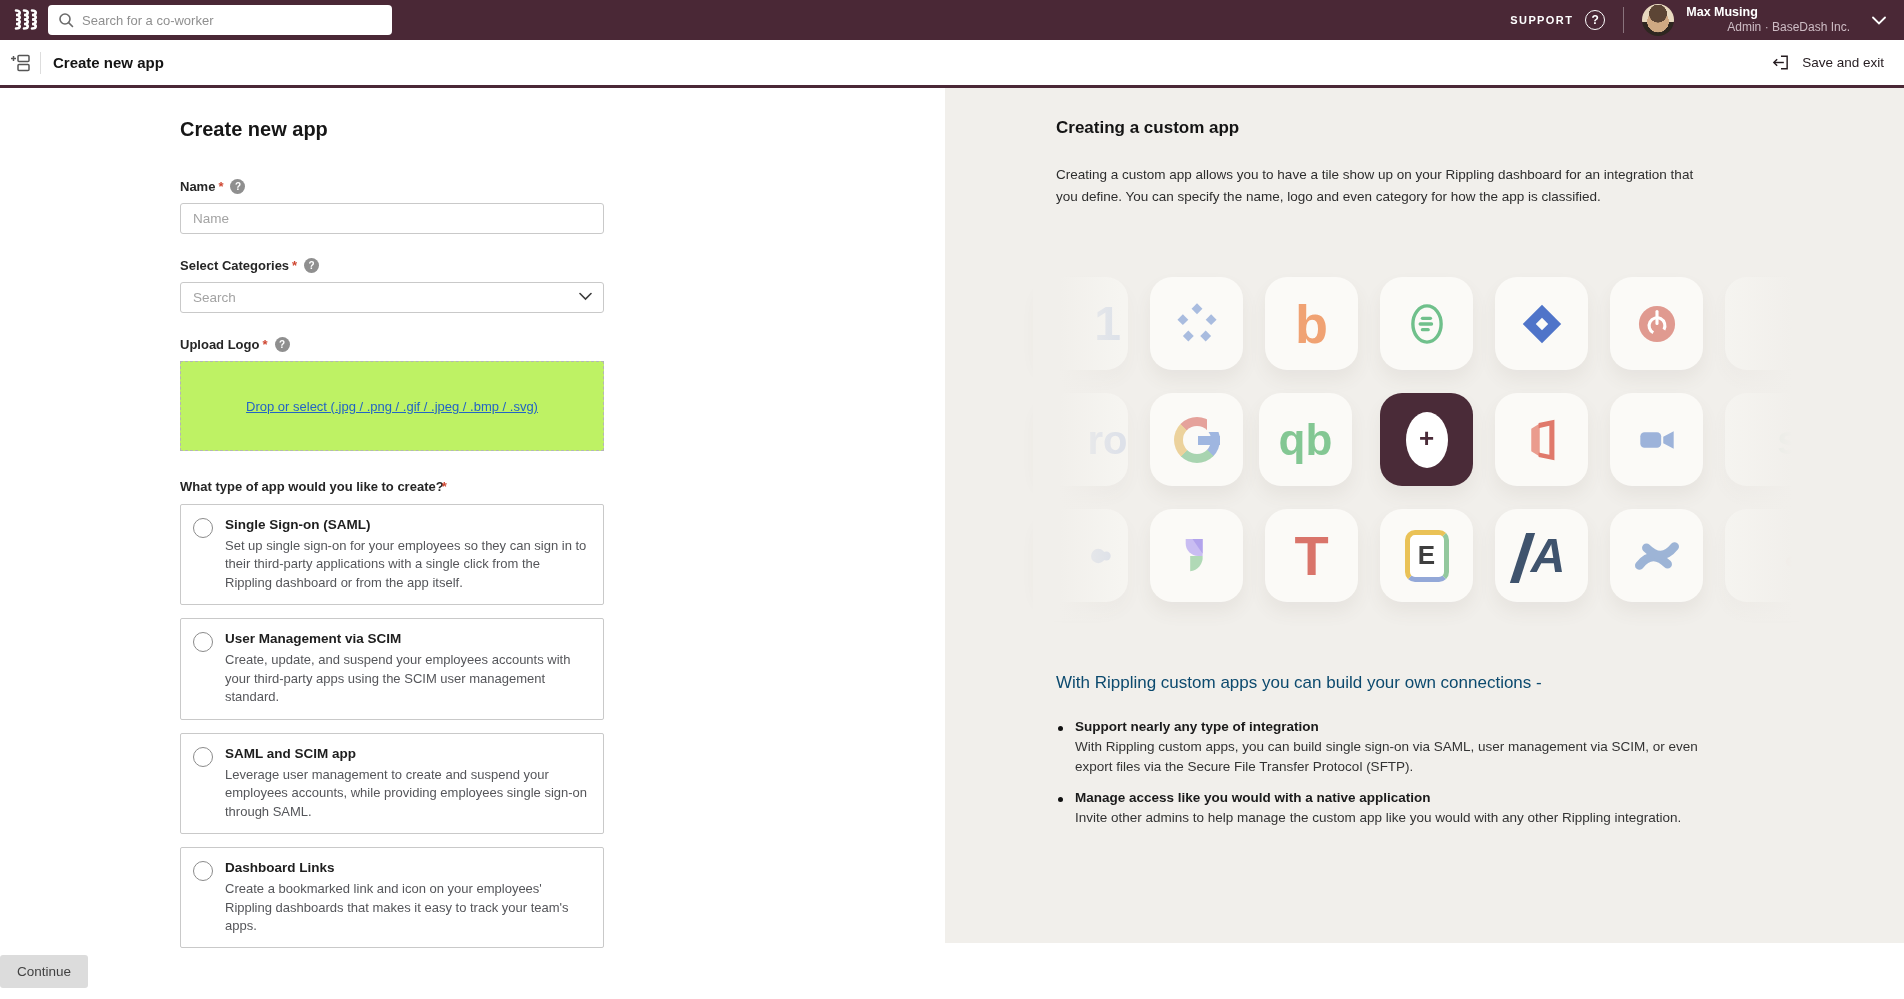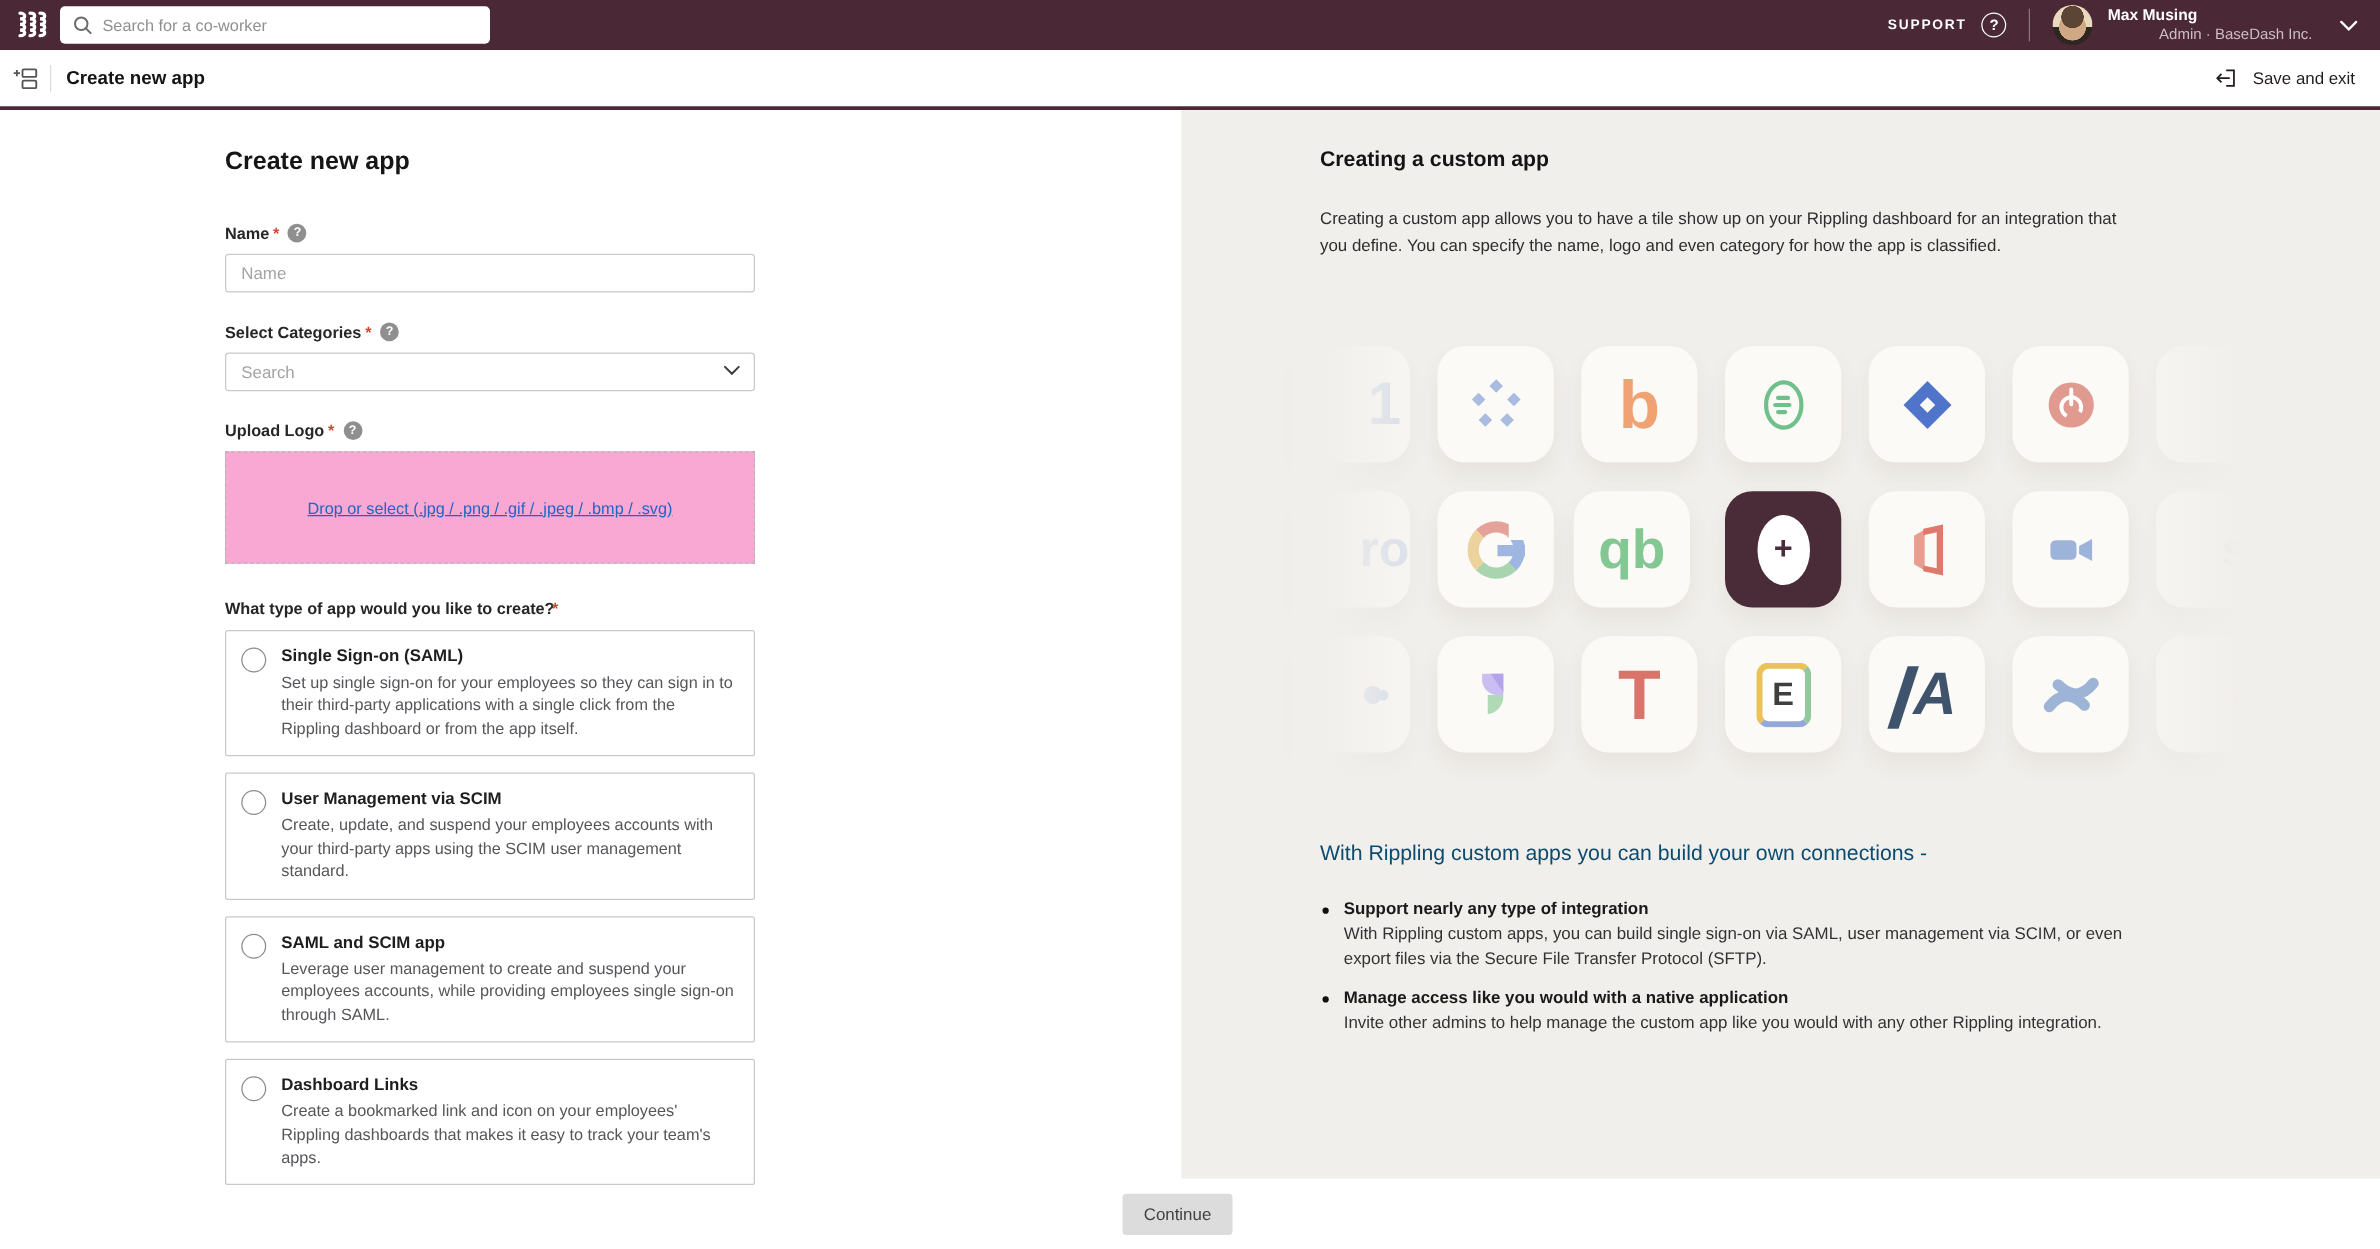--- a/index.html
+++ b/index.html
@@ -48,21 +48,21 @@
   .flabel { display:flex; align-items:center; gap:7px; font-size:13px; font-weight:600; color:#262626; margin-bottom:9px; }
   .req { color:#cf4732; margin-left:-4px; }
   .qicon { width:15px; height:15px; border-radius:50%; background:#8f8f8f; color:#fff; font-size:10px;
     font-weight:700; display:inline-flex; align-items:center; justify-content:center; }
   .tinput { width:424px; height:31px; border:1px solid #c9c9c9; border-radius:3px; padding:0 12px;
     font-size:13.5px; font-family:inherit; color:#333; outline:none; background:#fff; }
   .tinput::placeholder { color:#a3a3a3; }
   .fgroup { margin-bottom:24px; }
   .select-wrap { position:relative; width:424px; }
   .select-wrap svg { position:absolute; right:12px; top:10px; pointer-events:none; }
-  .dropzone { width:424px; height:90px; border:1px dashed #b5b5b5; background:#f9a8d4;
+  .dropzone { width:424px; height:90px; border:1px dashed #b5b5b5; background:#bef264;
     display:flex; align-items:center; justify-content:center; }
   .droplink { color:#2264c5; font-size:13px; text-decoration:underline; cursor:pointer; }
   .qlabel { font-size:13px; font-weight:600; color:#262626; margin:28px 0 10px 0; display:flex; gap:2px;}
   .radio-card { width:424px; border:1px solid #c9c9c9; border-radius:2px; padding:12px 14px 12px 12px;
     display:flex; gap:12px; margin-bottom:13px; background:#fff; cursor:pointer; }
   .radio-dot { width:20px; height:20px; border:1.5px solid #8b8b8b; border-radius:50%; flex:0 0 auto; margin-top:1px; background:#fff; }
   .rc-title { font-size:13.5px; font-weight:700; color:#1e1e1e; margin-bottom:5px; }
   .rc-desc { font-size:13px; color:#55565a; line-height:1.42; }
 
   
@@ -100,21 +100,21 @@
   .a-mark span { font-size:48px; font-weight:800; font-style:italic; color:#3f536d; }
 
   .conn-line { font-size:17px; color:#0c4a6e; margin-top:64px; }
   .bullets { margin-top:26px; display:flex; flex-direction:column; gap:14px; }
   .bullet { display:flex; }
   .bdot { width:5px; height:5px; border-radius:50%; background:#111; margin:7px 12px 0 2px; flex:0 0 auto; }
   .b-title { font-size:13.5px; font-weight:700; color:#1a1a1a; margin-bottom:3px; }
   .b-desc { font-size:13.5px; color:#333; line-height:1.45; }
 
   
-  .footer { height:56px; background:#fff; display:flex; align-items:center; justify-content:center; padding-right:20px; }
+  .footer { height:56px; background:#fff; display:flex; align-items:center; justify-content:flex-start; padding-right:20px; }
   .continue-btn { width:88px; height:33px; background:#dcdcdc; border:0; border-radius:3px;
     font-size:13.5px; color:#424242; font-family:inherit; cursor:default; }
 </style>
 </head>
 <body>
 
 <div class="topbar">
   <svg class="logo" viewBox="0 0 26 24">
     <g fill="none" stroke="#fff" stroke-width="2.6" stroke-linecap="round">
       <path d="M4 3 c5 0 5 4.5 0 4.5 c5 0 5 4.5 0 4.5 c5 0 5 4.5 0 4.5 c5 0 5 4.5 0 4.5" transform="translate(0,-0.5)"></path>

